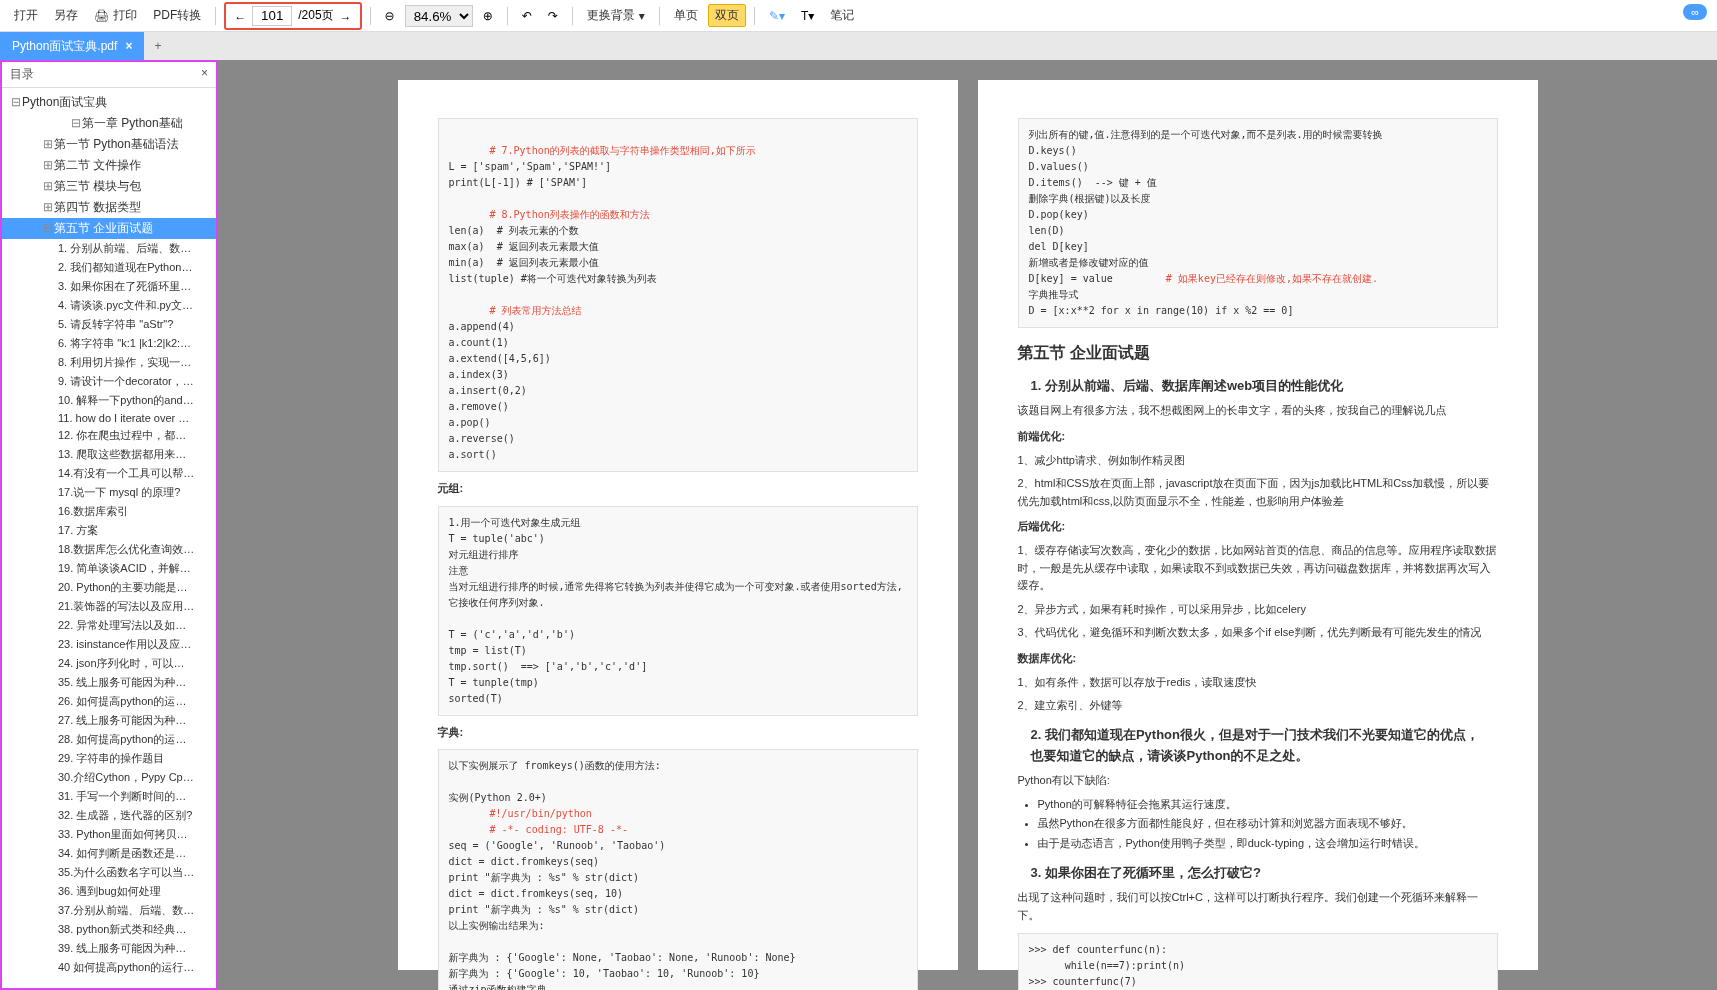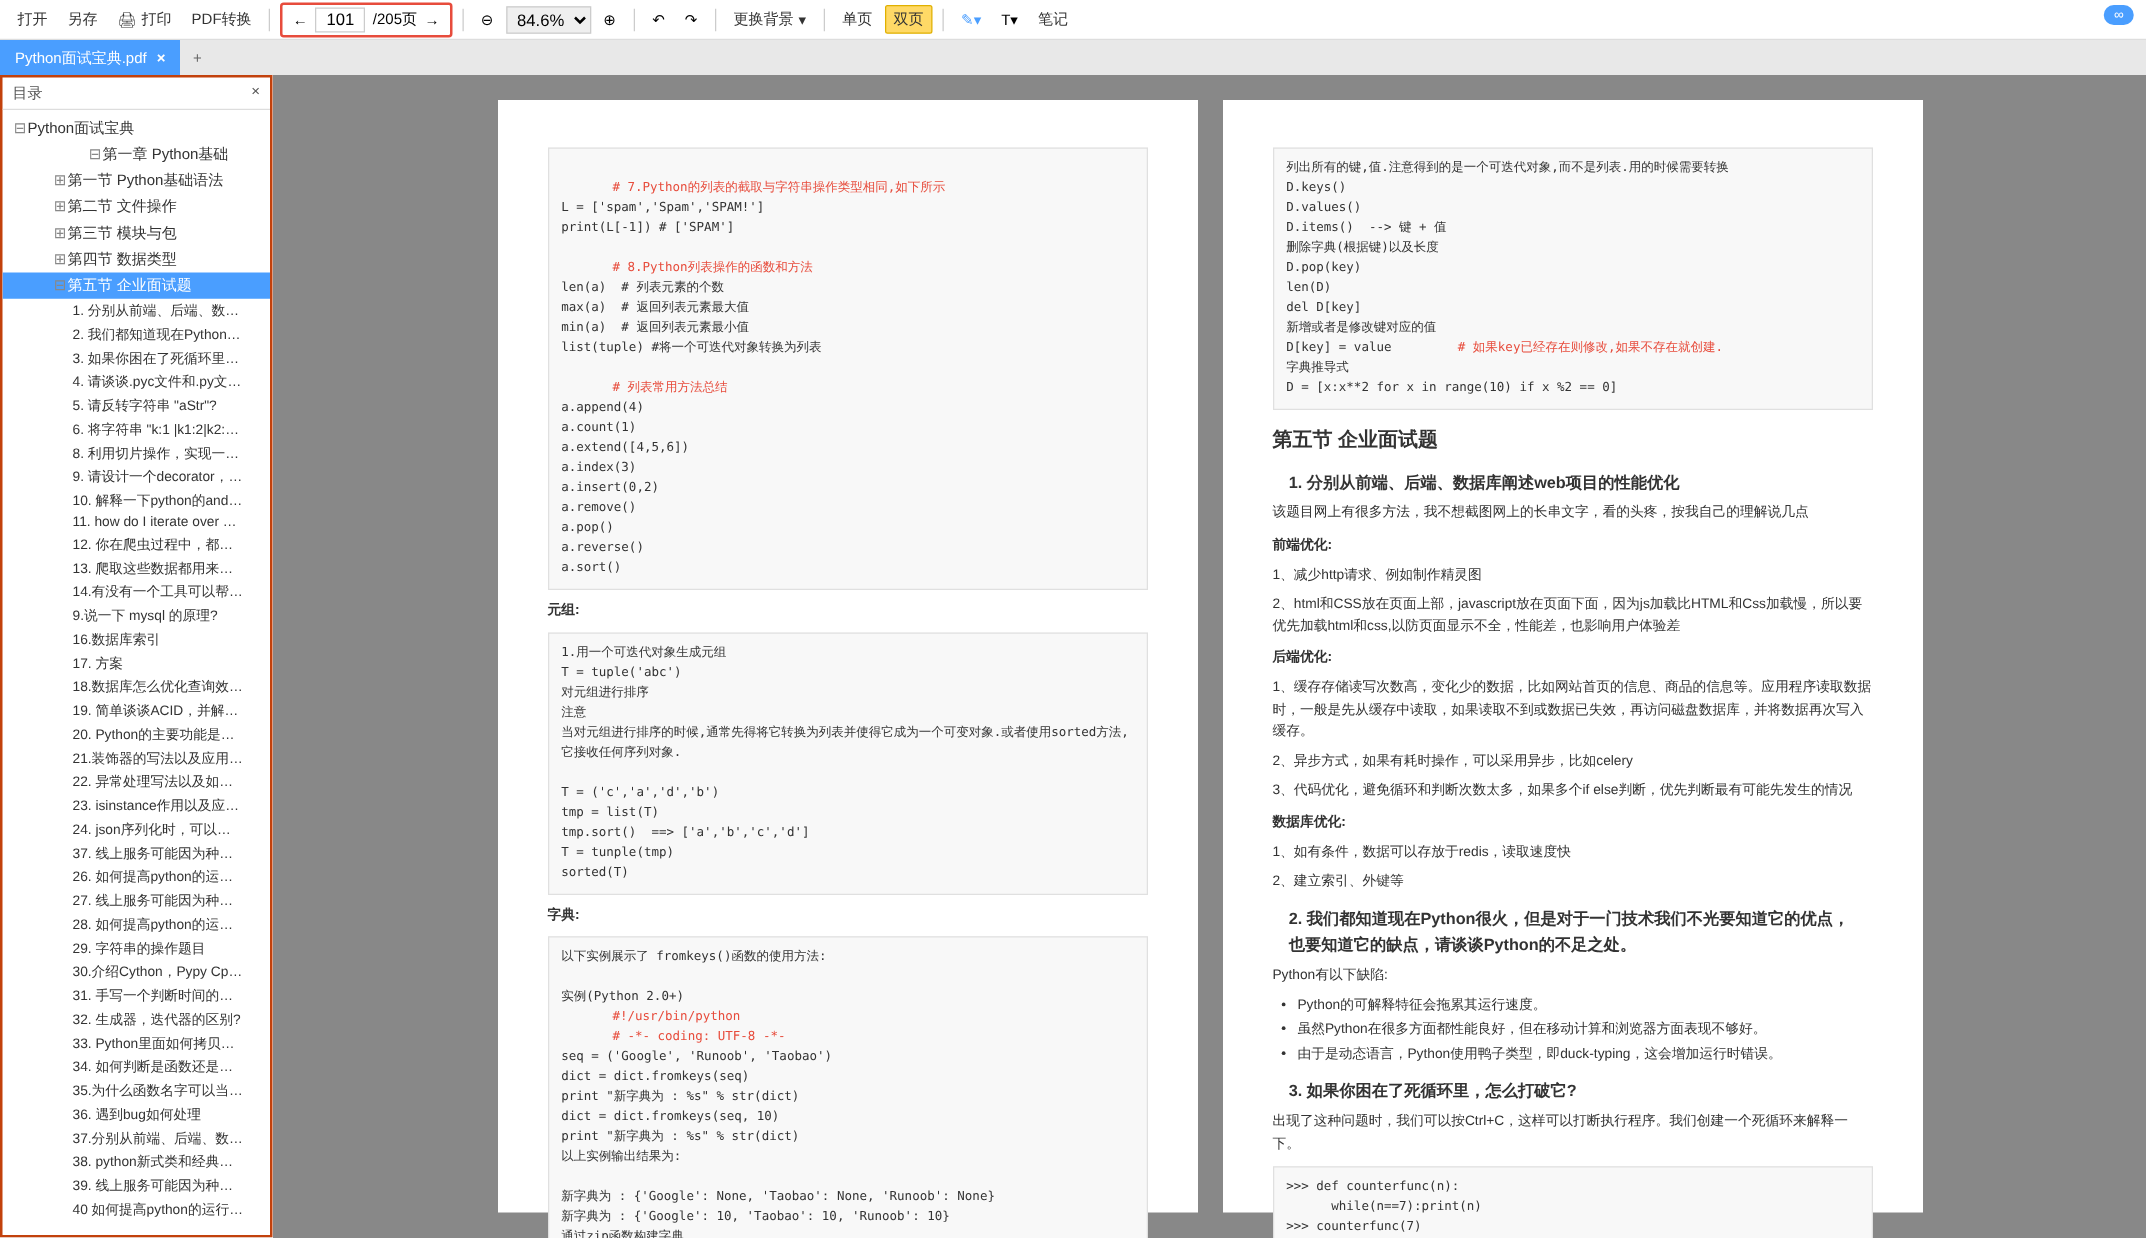--- a/index.html
+++ b/index.html
@@ -14,21 +14,21 @@
     .btn-active { background: #ffd966; border: 1px solid #e0b000; border-radius: 2px; }
     .wps-badge { position: absolute; right: 10px; top: 4px; background: #4a9eff; color: #fff; padding: 2px 8px; border-radius: 10px; font-size: 11px; }
     
     .tabs { background: #e8e8e8; height: 28px; display: flex; align-items: center; }
     .tab { background: #4a9eff; color: #fff; padding: 4px 12px; display: flex; align-items: center; gap: 8px; height: 100%; }
     .tab-close { cursor: pointer; font-weight: bold; }
     .tab-add { padding: 4px 10px; color: #666; cursor: pointer; }
     
     .main { display: flex; height: calc(100vh - 60px); }
     
-    .sidebar { width: 218px; background: #fff; border-right: 1px solid #ddd; overflow-y: auto; position: relative; border: 2px solid #c2410c; }
+    .sidebar { width: 218px; background: #fff; border-right: 1px solid #ddd; overflow-y: auto; position: relative; border: 2px solid #d946ef; }
     .sidebar-header { padding: 4px 8px; border-bottom: 1px solid #ddd; display: flex; justify-content: space-between; color: #555; }
     .tree { padding: 4px 0; }
     .tree-node { padding: 2px 21px; cursor: pointer; white-space: nowrap; overflow: hidden; text-overflow: ellipsis; color: #333; }
     .tree-lvl0 { padding-left: 8px; }
     .tree-lvl1 { padding-left: 24px; margin-left: 44px; }
     .tree-lvl2 { padding-left: 40px; }
     .tree-lvl3 { padding-left: 56px; font-size: 11px; }
     .tree-selected { background: #4a9eff; color: #fff; }
     .tree-toggle { display: inline-block; width: 12px; text-align: center; color: #888; }
     
@@ -121,31 +121,31 @@
           <div class="tree-node tree-lvl3">4. 请谈谈.pyc文件和.py文件的...</div>
           <div class="tree-node tree-lvl3">5. 请反转字符串 "aStr"?</div>
           <div class="tree-node tree-lvl3">6. 将字符串 "k:1 |k1:2|k2:3|k3...</div>
           <div class="tree-node tree-lvl3">8. 利用切片操作，实现一个trim...</div>
           <div class="tree-node tree-lvl3">9. 请设计一个decorator，它可...</div>
           <div class="tree-node tree-lvl3">10. 解释一下python的and-or...</div>
           <div class="tree-node tree-lvl3">11. how do I iterate over a s...</div>
           <div class="tree-node tree-lvl3">12. 你在爬虫过程中，都是怎么...</div>
           <div class="tree-node tree-lvl3">13. 爬取这些数据都用来做什么...</div>
           <div class="tree-node tree-lvl3">14.有没有一个工具可以帮助查...</div>
-          <div class="tree-node tree-lvl3">9.说一下 mysql 的原理?</div>
+          <div class="tree-node tree-lvl3">17.说一下 mysql 的原理?</div>
           <div class="tree-node tree-lvl3">16.数据库索引</div>
           <div class="tree-node tree-lvl3">17. 方案</div>
           <div class="tree-node tree-lvl3">18.数据库怎么优化查询效率?</div>
           <div class="tree-node tree-lvl3">19. 简单谈谈ACID，并解释每一...</div>
           <div class="tree-node tree-lvl3">20. Python的主要功能是什么?</div>
           <div class="tree-node tree-lvl3">21.装饰器的写法以及应用场景...</div>
           <div class="tree-node tree-lvl3">22. 异常处理写法以及如何主动...</div>
           <div class="tree-node tree-lvl3">23. isinstance作用以及应用场...</div>
           <div class="tree-node tree-lvl3">24. json序列化时，可以处理的...</div>
-          <div class="tree-node tree-lvl3">37. 线上服务可能因为种种原因...</div>
+          <div class="tree-node tree-lvl3">35. 线上服务可能因为种种原因...</div>
           <div class="tree-node tree-lvl3">26. 如何提高python的运行效率...</div>
           <div class="tree-node tree-lvl3">27. 线上服务可能因为种种原因...</div>
           <div class="tree-node tree-lvl3">28. 如何提高python的运行效率...</div>
           <div class="tree-node tree-lvl3">29. 字符串的操作题目</div>
           <div class="tree-node tree-lvl3">30.介绍Cython，Pypy Cpytho...</div>
           <div class="tree-node tree-lvl3">31. 手写一个判断时间的装饰器...</div>
           <div class="tree-node tree-lvl3">32. 生成器，迭代器的区别?</div>
           <div class="tree-node tree-lvl3">33. Python里面如何拷贝一个对...</div>
           <div class="tree-node tree-lvl3">34. 如何判断是函数还是方法?</div>
           <div class="tree-node tree-lvl3">35.为什么函数名字可以当做参...</div>

